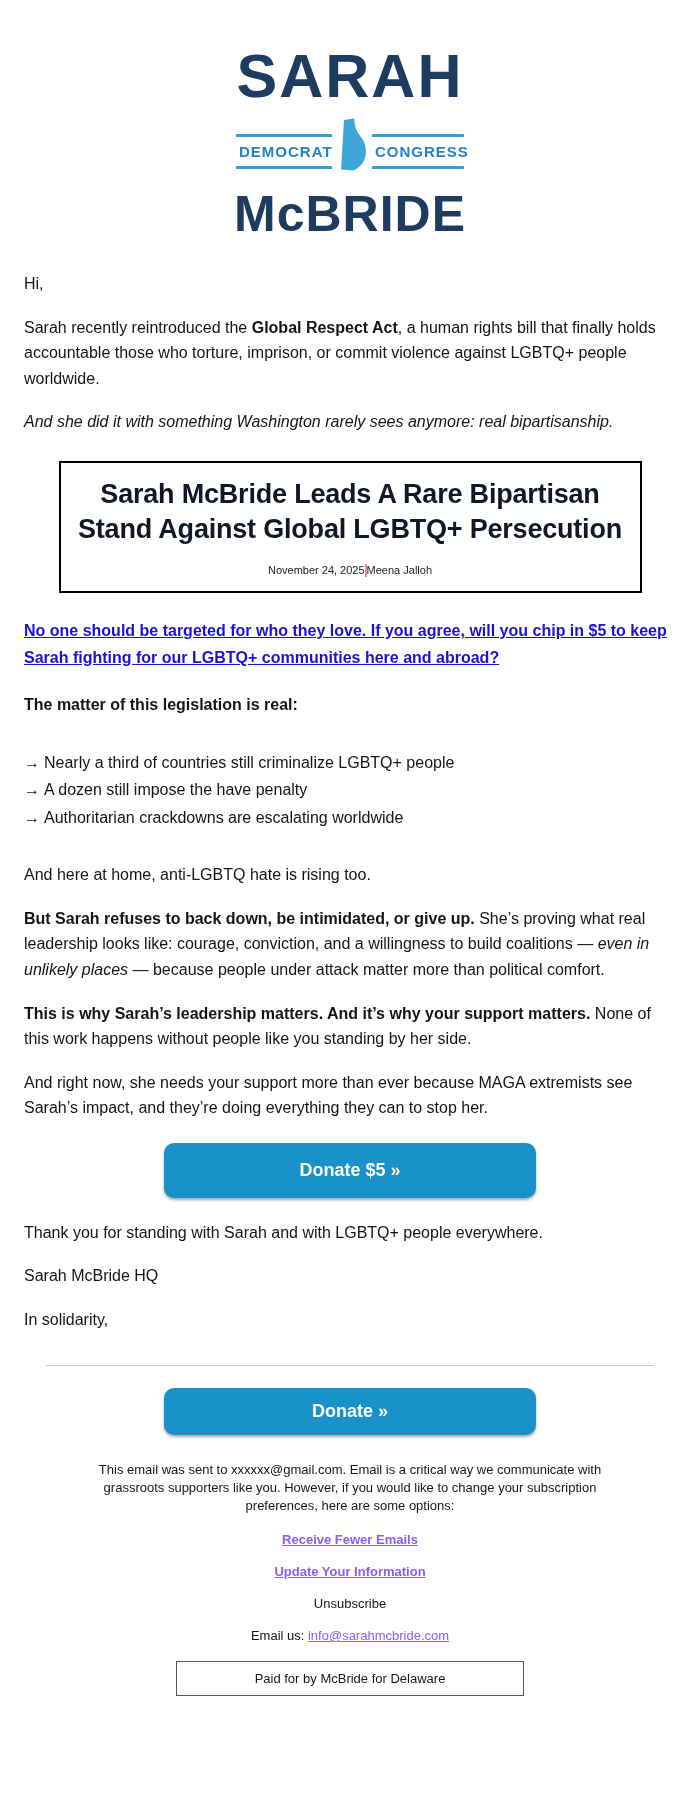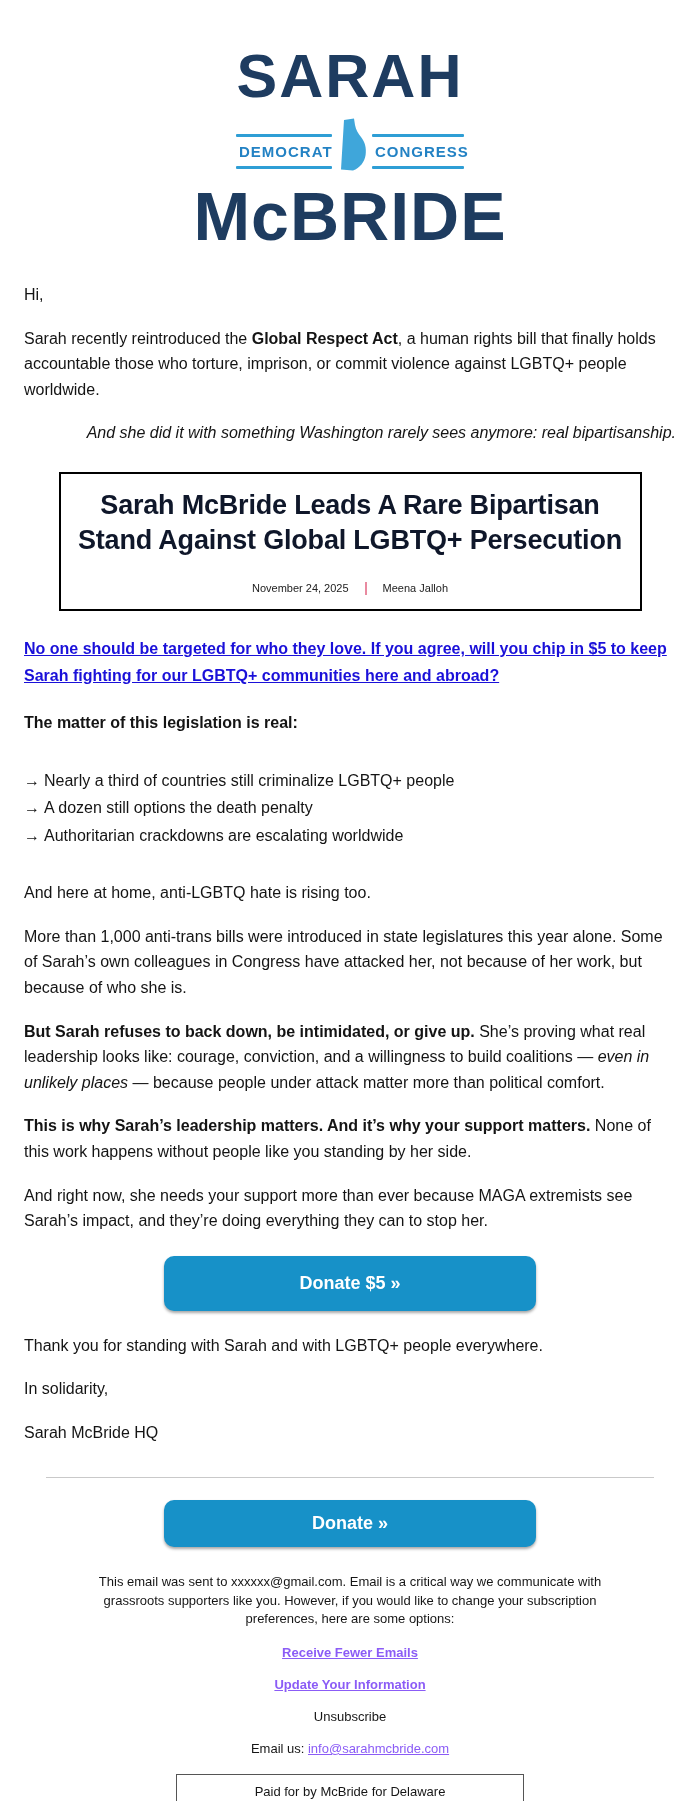--- a/index.html
+++ b/index.html
@@ -11,41 +11,41 @@
 
   
   .logo { text-align:center; padding-top:46px; color:#1e3c60; }
   .logo-top { font-size:61px; font-weight:800; letter-spacing:2px; line-height:1; }
   .logo-mid { display:flex; justify-content:center; align-items:center; margin-top:9px; gap:5px; height:58px; }
   .mid-col { display:flex; flex-direction:column; justify-content:center; gap:7px;margin-top:12px; }
   .rule { height:3px; background:#2e9ed5; border-radius:1px; }
   .mid-word { font-size:15px; font-weight:800; color:#2382c4; letter-spacing:1px; line-height:1; padding:0 3px; }
   .state { display:flex; align-items:center; }
   .state svg { display:block; }
-  .logo-bottom { font-size:68px; font-weight:800; letter-spacing:1px; line-height:1; margin-top:8px; }
+  .logo-bottom { font-size:50px; font-weight:800; letter-spacing:1px; line-height:1; margin-top:15px; }
 
   
   main { padding:14px 24px 0; font-size:16px; line-height:1.6; color:#141414; }
   main p { margin:18px 0; }
-  .italic { font-style:italic;text-align:right; }
+  .italic { font-style:italic; }
   .bold { font-weight:bold; }
   .link {
     color:#1a10d9; font-weight:bold; text-decoration:underline;
     line-height:1.7; margin:21px 0; cursor:pointer; display:block;
   }
   .bullets { margin:31px 0; line-height:1.72; }
   .arrow { margin-right:4px; }
 
   
   .headline-box {
     border:2px solid #000; width:583px; margin:26px auto 24px;
     text-align:center; padding:14px 8px 11px; box-sizing:border-box;
   }
   .headline { font-size:27px; font-weight:bold; line-height:1.3; color:#0f172a; letter-spacing:-0.2px; }
-  .byline { margin-top:22px; font-size:11px; color:#222; display:flex; justify-content:center; align-items:center; gap:16px; }
+  .byline { margin-top:15px; font-size:11px; color:#222; display:flex; justify-content:center; align-items:center; gap:0; }
   .byline-sep { width:2px; height:13px; background:#e98aa0; display:inline-block; }
 
   
   .btn {
     display:block; width:372px; margin:22px auto; box-sizing:border-box;
     background:#1791c8; color:#fff; font-weight:bold; font-size:18px;
     text-align:center; padding:13px 0; border-radius:10px;
     box-shadow:0 2px 3px rgba(0,0,0,0.35); text-decoration:none; cursor:pointer;
   }
   .divider { border:none; border-top:1px solid #c9c9c9; width:608px; margin:32px auto 4px; }
@@ -102,40 +102,39 @@
         <span>Meena Jalloh</span>
       </div>
     </div>
 
     <p class="link">No one should be targeted for who they love. If you agree, will you chip in $5 to keep Sarah fighting for our LGBTQ+ communities here and abroad?</p>
 
     <p class="bold">The matter of this legislation is real:</p>
 
     <div class="bullets">
       <div><span class="arrow">→</span><span>Nearly a third of countries still criminalize LGBTQ+ people</span></div>
-      <div><span class="arrow">→</span><span>A dozen still options the death penalty</span></div>
+      <div><span class="arrow">→</span><span>A dozen still impose the have penalty</span></div>
       <div><span class="arrow">→</span><span>Authoritarian crackdowns are escalating worldwide</span></div>
     </div>
 
     <p>And here at home, anti-LGBTQ hate is rising too.</p>
 
-    <p>More than 1,000 anti-trans bills were introduced in state legislatures this year alone. Some of Sarah’s own colleagues in Congress have attacked her, not because of her work, but because of who she is.</p>
 
     <p><b>But Sarah refuses to back down, be intimidated, or give up.</b><span> She’s proving what real leadership looks like: courage, conviction, and a willingness to build coalitions — </span><i>even in unlikely places</i><span> — because people under attack matter more than political comfort.</span></p>
 
     <p><b>This is why Sarah’s leadership matters. And it’s why your support matters.</b><span> None of this work happens without people like you standing by her side.</span></p>
 
     <p>And right now, she needs your support more than ever because MAGA extremists see Sarah’s impact, and they’re doing everything they can to stop her.</p>
 
 
     <a class="btn">Donate $5 »</a>
 
     <p>Thank you for standing with Sarah and with LGBTQ+ people everywhere.</p>
+    <p>Sarah McBride HQ</p>
     <p>In solidarity,</p>
-    <p>Sarah McBride HQ</p>
   </main>
 
   <hr class="divider">
 
   <a class="btn">Donate »</a>
 
   <footer>
     <p class="disclaimer">This email was sent to xxxxxx@gmail.com. Email is a critical way we communicate with grassroots supporters like you. However, if you would like to change your subscription preferences, here are some options:</p>
     <p class="frow"><a class="flink bold">Receive Fewer Emails</a></p>
     <p class="frow"><a class="flink bold">Update Your Information</a></p>

